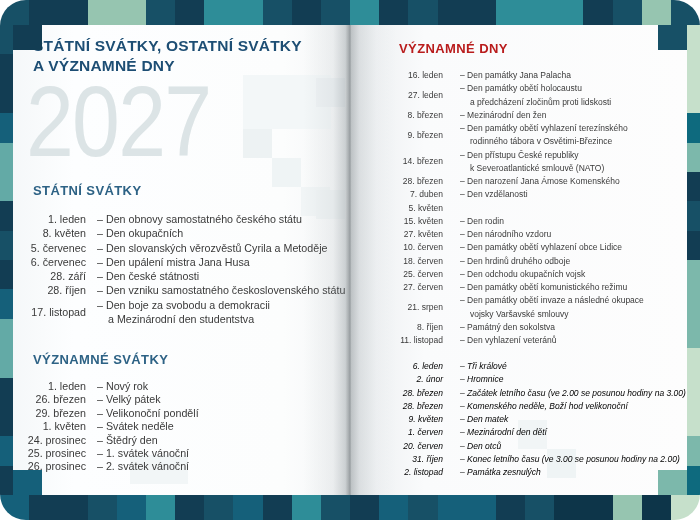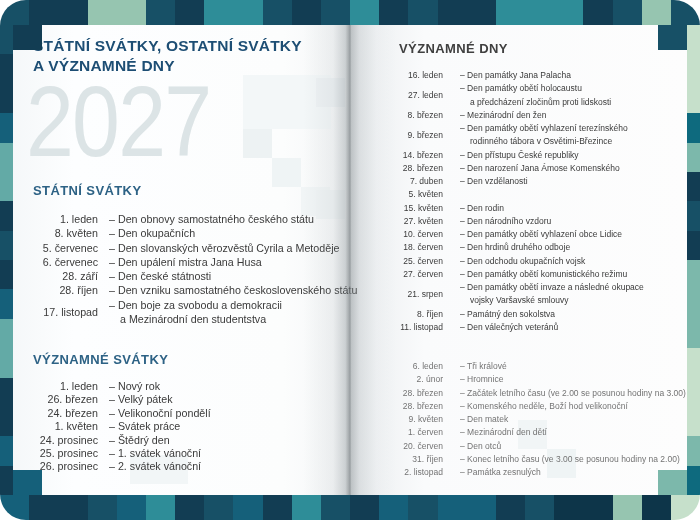--- a/index.html
+++ b/index.html
@@ -48,21 +48,21 @@
   .h-ostatni{left:33px;top:352px;}
   .h-vyznamne{left:399px;top:41px;}
   .hlist{position:absolute;}
   .list-statni{left:24px;top:212px;}
   .list-ostatni{left:24px;top:380px;}
   .list-vyz1{left:371px;top:69px;}
   .list-vyz2{left:371px;top:360px;}
   .hlist .row{display:flex;align-items:center;}
   .hlist .date{text-align:right;flex:0 0 auto;white-space:nowrap;}
   .hlist .desc{white-space:nowrap;}
-  .list-statni .row,.list-ostatni .row{font-size:10.7px;margin-left:12px;}
+  .list-statni .row,.list-ostatni .row{font-size:10.7px;}
   .list-statni .row{line-height:14.3px;}
   .list-ostatni .row{line-height:13.4px;}
   .list-statni .date,.list-ostatni .date{width:62px;margin-right:11px;}
   .list-statni .cont,.list-ostatni .cont{padding-left:11px;}
   .list-vyz1 .row,.list-vyz2 .row{font-size:8.5px;line-height:13.25px;}
   .list-vyz1 .date,.list-vyz2 .date{width:72px;margin-right:17px;}
   .list-vyz1 .cont,.list-vyz2 .cont{padding-left:10px;}
 </style>
 </head>
 <body>
@@ -144,29 +144,29 @@
           <div>– Nový rok</div>
         </div>
       </div>
       <div class="row">
         <div class="date">26. březen</div>
         <div class="desc">
           <div>– Velký pátek</div>
         </div>
       </div>
       <div class="row">
-        <div class="date">24. březen</div>
+        <div class="date">29. březen</div>
         <div class="desc">
           <div>– Velikonoční pondělí</div>
         </div>
       </div>
       <div class="row">
         <div class="date">1. květen</div>
         <div class="desc">
-          <div>– Svátek práce</div>
+          <div>– Svátek neděle</div>
         </div>
       </div>
       <div class="row">
         <div class="date">24. prosinec</div>
         <div class="desc">
           <div>– Štědrý den</div>
         </div>
       </div>
       <div class="row">
         <div class="date">25. prosinec</div>
@@ -175,21 +175,21 @@
         </div>
       </div>
       <div class="row">
         <div class="date">26. prosinec</div>
         <div class="desc">
           <div>– 2. svátek vánoční</div>
         </div>
       </div>
     </div>
 
-  <div class="sec-head h-vyznamne" style="color: #404040;">VÝZNAMNÉ DNY</div>
+  <div class="sec-head h-vyznamne" style="color: #b91c1c;">VÝZNAMNÉ DNY</div>
   <div class="hlist list-vyz1" style="color: rgb(58, 58, 58);">
       <div class="row">
         <div class="date">16. leden</div>
         <div class="desc">
           <div>– Den památky Jana Palacha</div>
         </div>
       </div>
       <div class="row">
         <div class="date">27. leden</div>
         <div class="desc">
@@ -207,20 +207,21 @@
         <div class="date">9. březen</div>
         <div class="desc">
           <div>– Den památky obětí vyhlazení terezínského</div>
           <div class="cont">rodinného tábora v Osvětimi-Březince</div>
         </div>
       </div>
       <div class="row">
         <div class="date">14. březen</div>
         <div class="desc">
           <div>– Den přístupu České republiky</div>
+          <div class="cont">k Severoatlantické smlouvě (NATO)</div>
         </div>
       </div>
       <div class="row">
         <div class="date">28. březen</div>
         <div class="desc">
           <div>– Den narození Jana Ámose Komenského</div>
         </div>
       </div>
       <div class="row">
         <div class="date">7. duben</div>
@@ -276,25 +277,25 @@
       </div>
       <div class="row">
         <div class="date">8. říjen</div>
         <div class="desc">
           <div>– Památný den sokolstva</div>
         </div>
       </div>
       <div class="row">
         <div class="date">11. listopad</div>
         <div class="desc">
-          <div>– Den válečných veteránů</div>
-        </div>
-      </div>
-    </div>
-  <div class="hlist list-vyz2" style="color: #737373;">
+          <div>– Den vyhlazení veteránů</div>
+        </div>
+      </div>
+    </div>
+  <div class="hlist list-vyz2" style="color: #000000; font-style: italic;">
       <div class="row">
         <div class="date">6. leden</div>
         <div class="desc">
           <div>– Tři králové</div>
         </div>
       </div>
       <div class="row">
         <div class="date">2. únor</div>
         <div class="desc">
           <div>– Hromnice</div>

